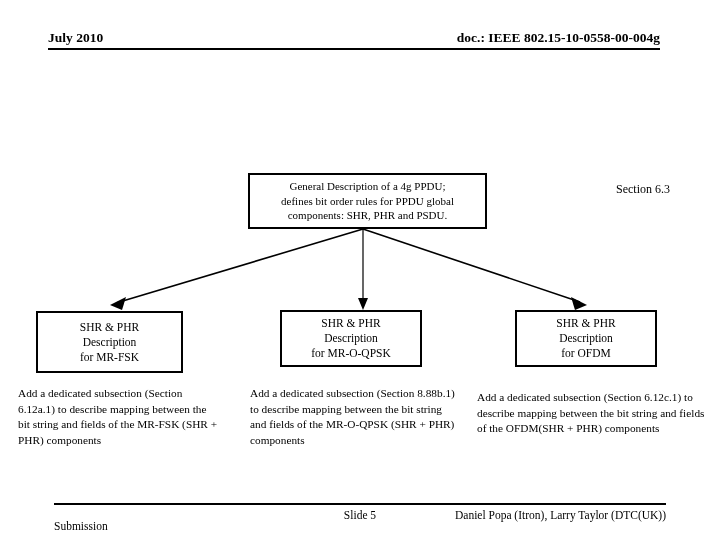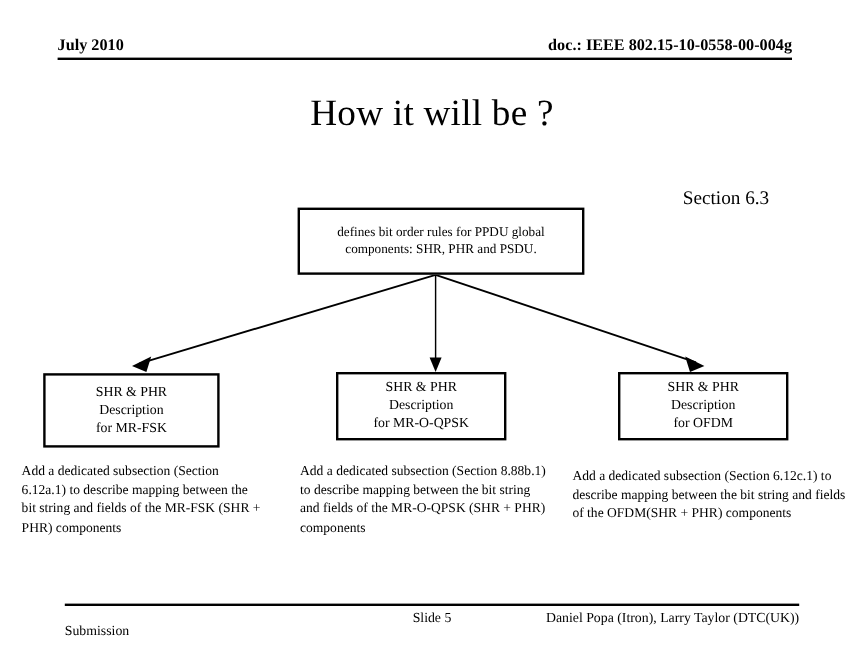--- a/index.html
+++ b/index.html
@@ -121,25 +121,25 @@
   #box-ofdm {
     left: 515px;
     top: 310px;
     width: 142px;
     height: 57px;
   }
 
   .section-label {
     position: absolute;
     left: 540px;
-    top: 158px;
+    top: 182px;
     width: 130px;
-    font-size: 16px;
+    font-size: 12px;
     line-height: 15px;
-    text-align: center;
+    text-align: right;
     white-space: nowrap;
   }
 
   
   .para {
     position: absolute;
     font-size: 11.3px;
     line-height: 15.6px;
   }
   #para-fsk {
@@ -202,35 +202,35 @@
 <body>
 
 <div class="slide">
 
   <div class="header">
     <div class="header-date">July 2010</div>
     <div class="header-doc">doc.: IEEE 802.15-10-0558-00-004g</div>
     <div class="header-rule"></div>
   </div>
 
-  <div class="title">How it will be ?</div>
 
   <svg class="diagram" viewBox="0 0 720 540" width="720" height="540" xmlns="http://www.w3.org/2000/svg">
 
     <path d="M 363 229 L 116 303" fill="none" stroke="#000000" stroke-width="1.6"></path>
     <polygon points="110,305 126,297 122,310" fill="#000000"></polygon>
 
     <path d="M 363 229 L 363 303" fill="none" stroke="#000000" stroke-width="1.2"></path>
     <polygon points="363,310 358,298 368,298" fill="#000000"></polygon>
 
     <path d="M 363 229 L 580 302" fill="none" stroke="#000000" stroke-width="1.6"></path>
     <polygon points="587,305 571,297 575,310" fill="#000000"></polygon>
   </svg>
 
   <div class="node-box" id="box-top">
+    <span class="line">General Description of a 4g PPDU;</span>
     <span class="line">defines bit order rules for PPDU global</span>
     <span class="line">components: SHR, PHR and PSDU.</span>
   </div>
 
   <div class="section-label">Section 6.3</div>
 
   <div class="node-box" id="box-fsk">
     <span class="line">SHR &amp; PHR</span>
     <span class="line">Description</span>
     <span class="line">for MR-FSK</span>

